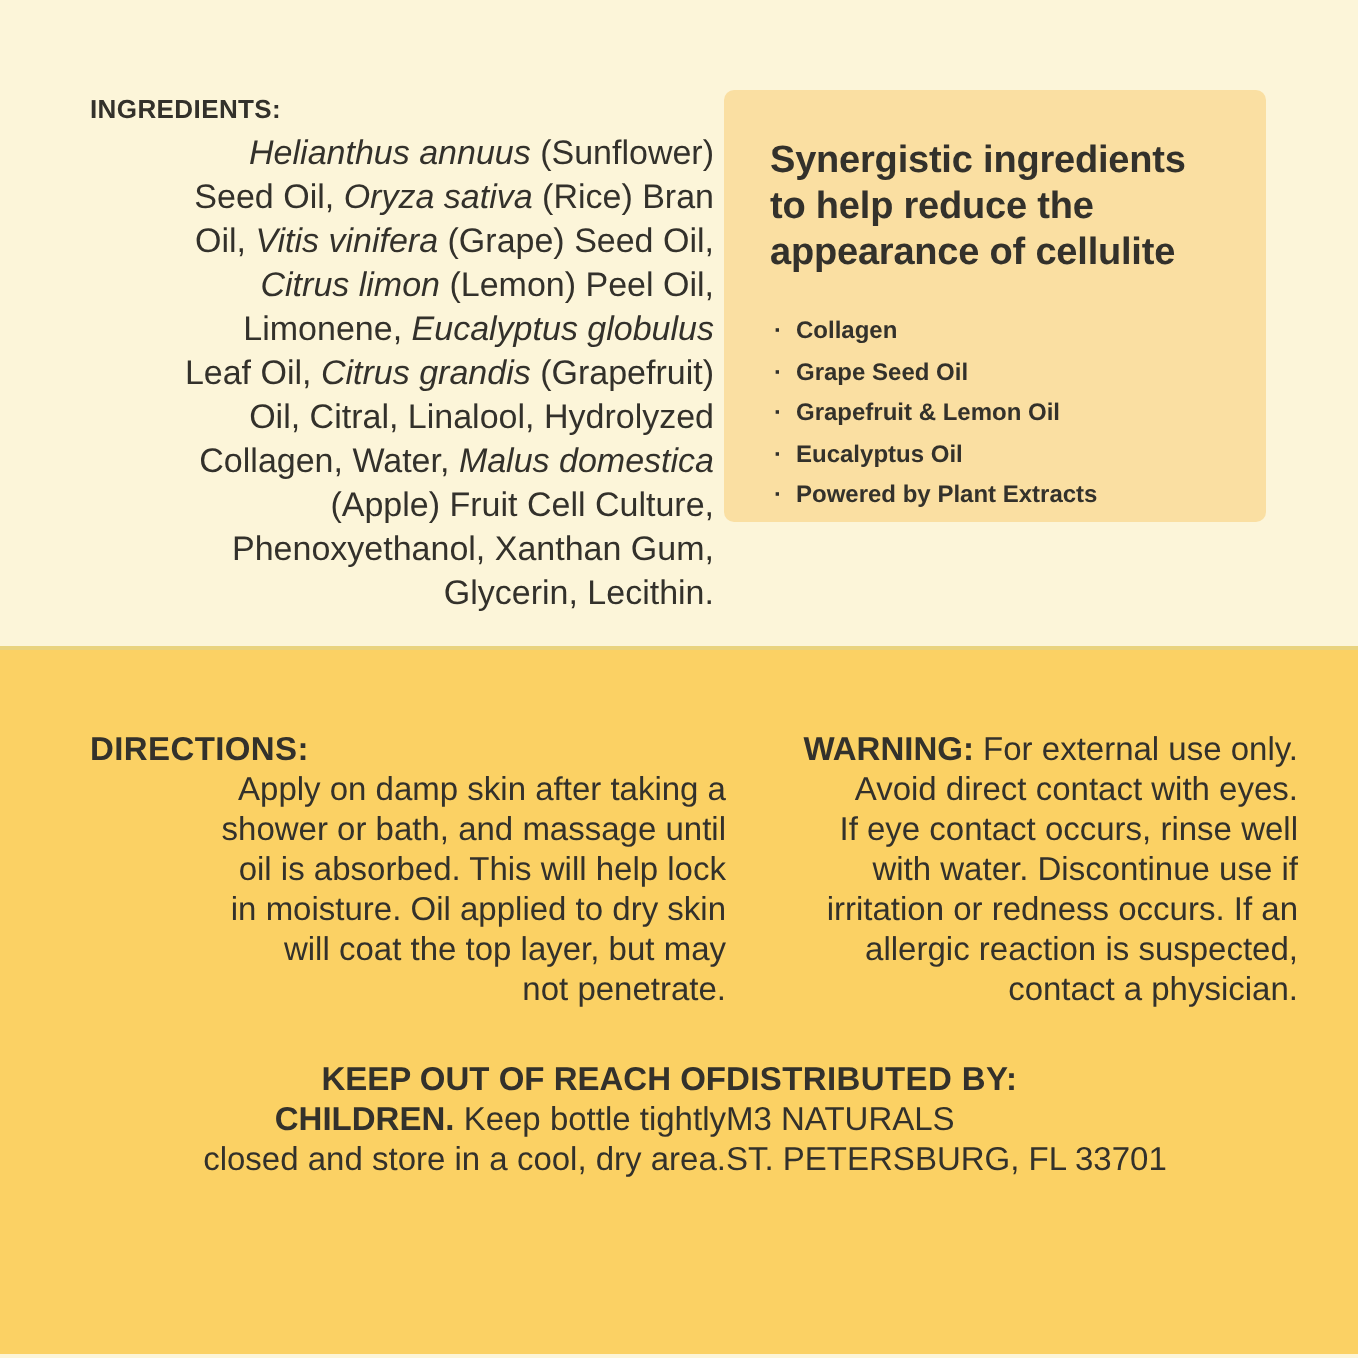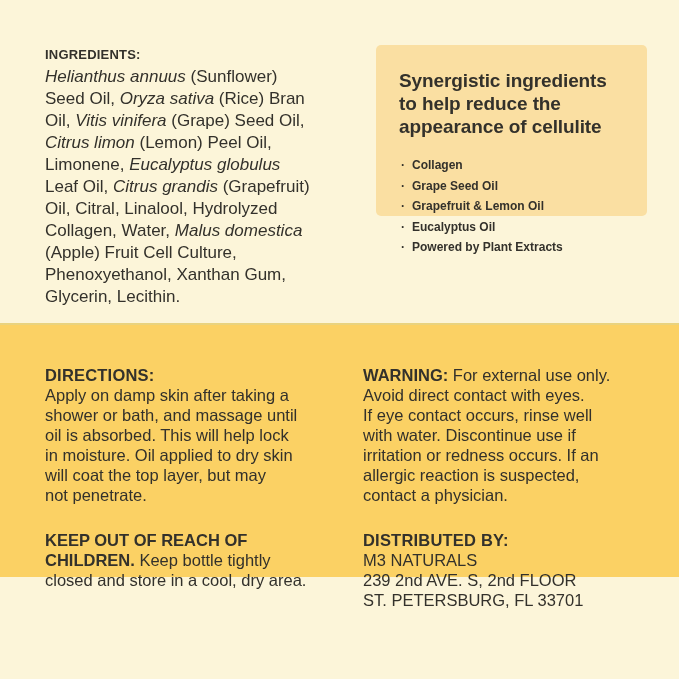--- a/index.html
+++ b/index.html
@@ -26,50 +26,50 @@
     background:var(--cream);
   }
   .ingredients{
     position:absolute;left:45px;top:44px;width:312px;
   }
   .h{
     font-weight:bold;font-size:13px;line-height:22px;
     letter-spacing:.2px;
   }
   .body{
-    margin:0;font-size:17px;line-height:22px;
+    margin:0;font-size:17px;line-height:22px;text-align:right;
   }
   .pre{white-space:pre-line;}
   .it{font-style:italic;}
   .bd{font-weight:bold;}
 
   .box{
-    position:absolute;left:376px;top:45px;
-    width:271px;height:171px;
+    position:absolute;left:362px;top:45px;
+    width:271px;height:216px;
     background:var(--box-bg);
     border-radius:5px;
     padding:24px 18px 0 23px;
   }
   .box-h{
     font-size:19px;font-weight:600;line-height:23px;
     letter-spacing:-.1px;
   }
   .bullets{
     list-style:none;margin:17px 0 0;padding:0;
     font-weight:bold;font-size:12px;line-height:20.5px;
   }
   .bullets li::before{
     content:"·";
     font-weight:bold;
     margin:0 7px 0 2px;
   }
 
   
   .bottom{
-    width:679px;height:254px;
+    width:679px;height:354px;
     background:var(--yellow);
     border-top:2px solid var(--divider);
     display:flex;
     padding:40px 30px 0 45px;
   }
   .bottom .h,
   .bottom .body{
     font-size:16.5px;line-height:20px;
   }
   .col-left{width:318px;flex:none;}
@@ -140,21 +140,20 @@
 If eye contact occurs, rinse well
 with water. Discontinue use if
 irritation or redness occurs. If an
 allergic reaction is suspected,
 contact a physician.</span></p>
       </div>
       <div class="block-gap">
         <div class="h">DISTRIBUTED BY:</div>
         <div class="addr-lines">
             <div>M3 NATURALS</div>
-            <div>239 2nd AVE. S, 2nd FLOOR</div>
             <div>ST. PETERSBURG, FL 33701</div>
           </div>
       </div>
     </div>
 
   </section>
 
 </div>
 
 </body></html>

